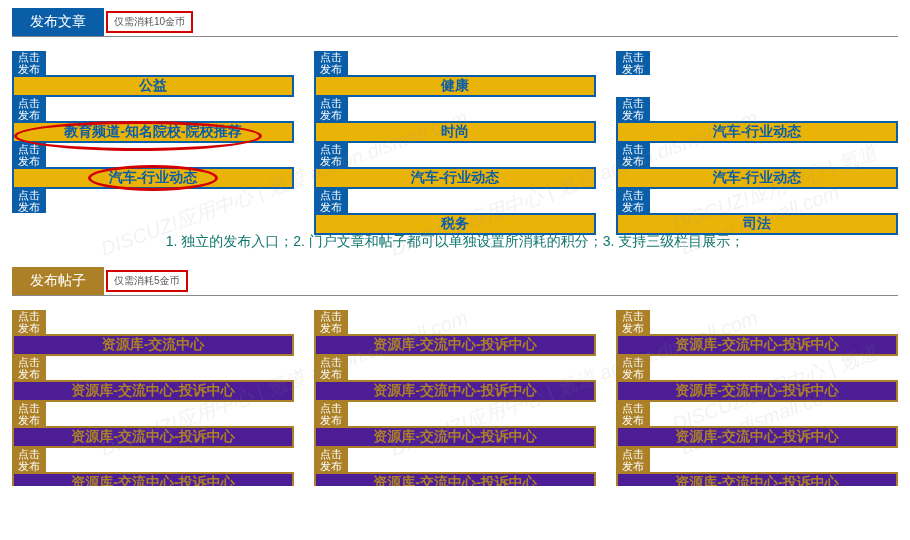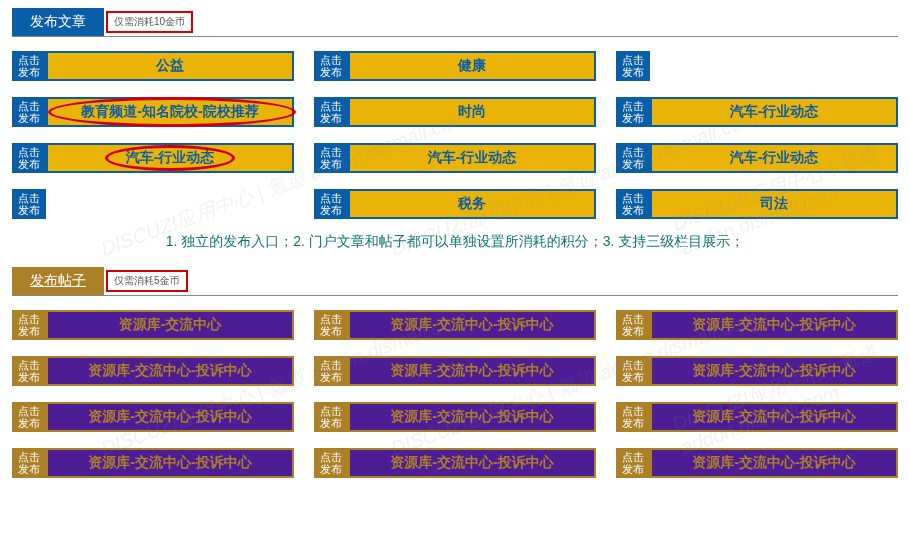--- a/index.html
+++ b/index.html
@@ -2,26 +2,26 @@
 <html><head>
 <meta charset="utf-8">
 <style>
   * { box-sizing: border-box; margin: 0; padding: 0; }
   body { font-family: "Microsoft YaHei", Arial, sans-serif; background: #fff; font-size: 13px; position: relative; }
   .container { padding: 8px 12px; }
   
   .section-header { display: flex; align-items: center; border-bottom: 1px solid #888; margin-bottom: 14px; }
   .tab { color: #fff; padding: 5px 18px; font-size: 14px; }
   .tab-blue { background: #0a5ea8; }
-  .tab-gold { background: #ab8027; text-decoration: underline; }
+  .tab-gold { background: #ab8027; }
   .cost-box { border: 2px solid #d40000; padding: 2px 6px; margin-left: 2px; font-size: 10px; color: #555; }
   
   .grid { display: grid; grid-template-columns: repeat(3, 1fr); gap: 16px 20px; }
   
-  .item { display: flex; align-items: stretch; height: 30px; }
+  .item { display: flex; align-items: stretch; height: 30px; flex-direction: column; }
   .side-btn { width: 34px; display: flex; flex-direction: column; justify-content: center; align-items: center; color: #fff; font-size: 11px; line-height: 1.1; cursor: pointer; }
   .side-blue { background: #0a5ea8; }
   .side-gold { background: #ab8027; }
   .content-box { flex: 1; border: 2px solid; display: flex; align-items: center; justify-content: center; font-size: 14px; font-weight: bold; position: relative; }
   .box-blue { border-color: #0a5ea8; color: #0a5ea8; background: #eab308; }
   .box-gold { border-color: #ab8027; color: #ab8027; background: #4c1d95; }
   
   .circle-overlay { position: absolute; border: 3px solid #d40000; border-radius: 50%; pointer-events: none; }
   .circle1 { width: 248px; height: 30px; left: 0; top: -2px; }
   .circle2 { width: 130px; height: 26px; }

